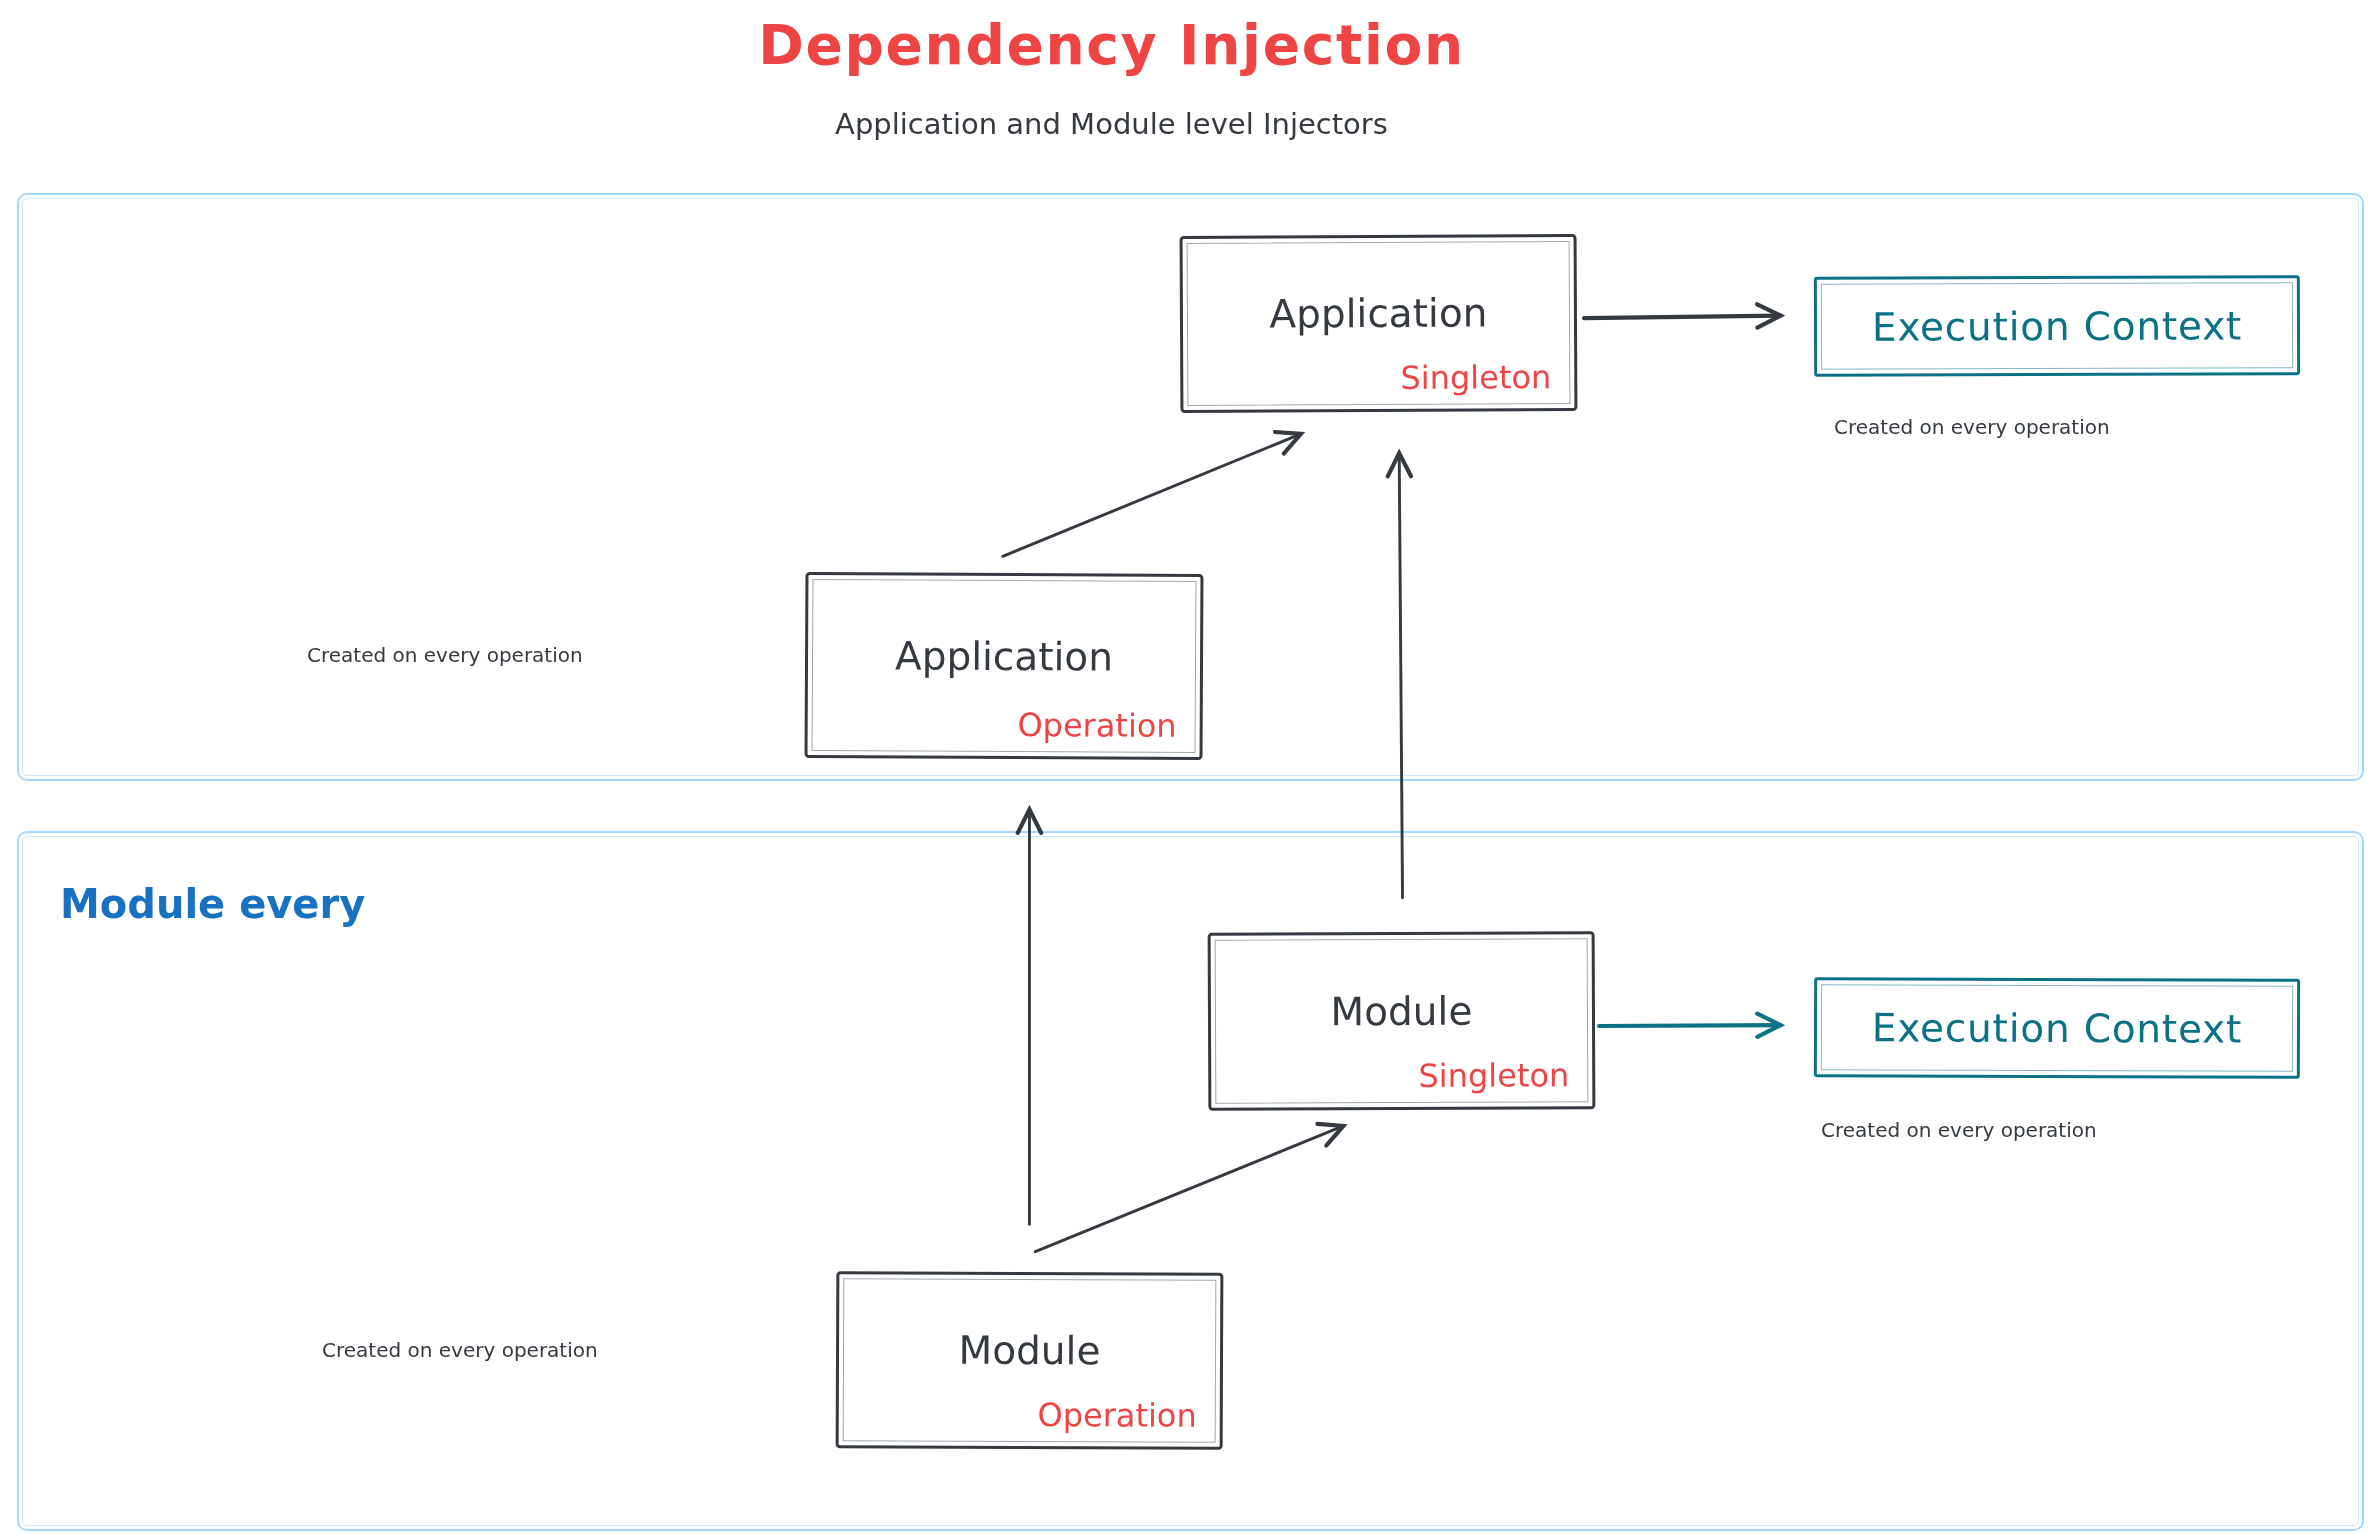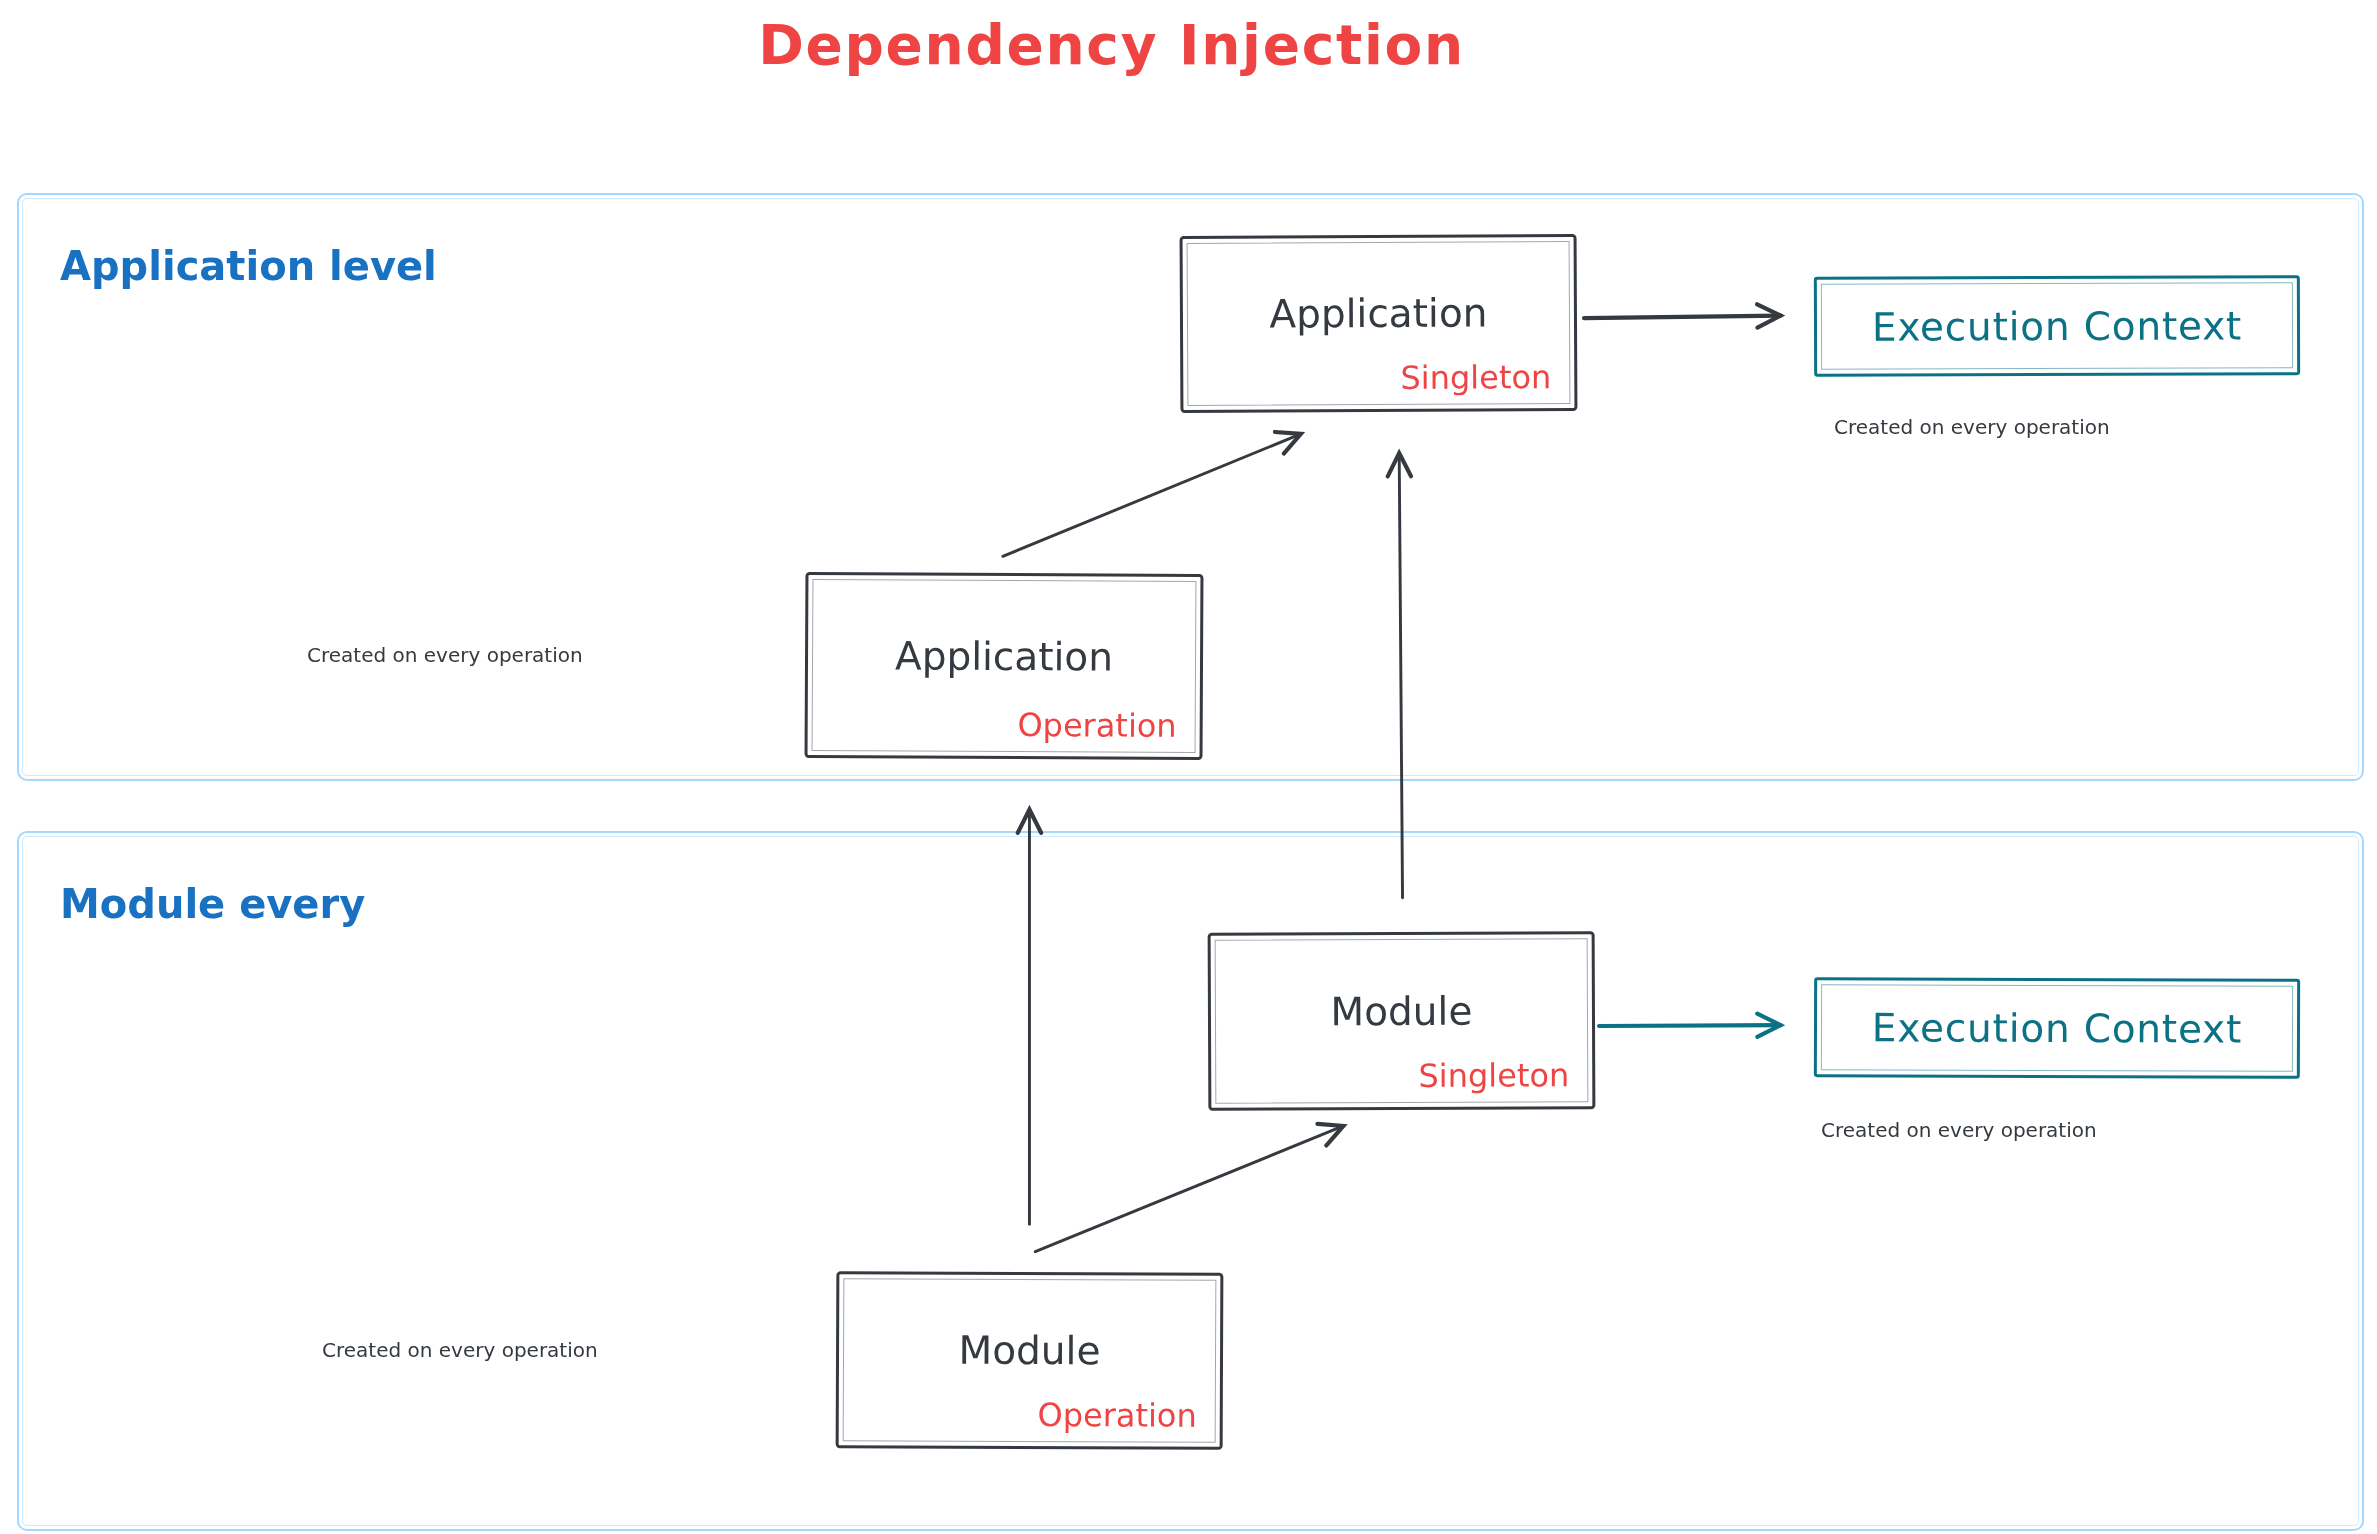--- a/index.html
+++ b/index.html
@@ -85,25 +85,25 @@
   }
   .arrow-dark { stroke: #343a40; fill: none; stroke-linecap: round; }
   .arrow-teal { stroke: #0b7285; fill: none; stroke-linecap: round; }
 </style>
 </head>
 <body>
 
 <div class="page">
 
   <div class="title">Dependency Injection</div>
+  <div class="subtitle">Application and Module level Injectors</div>
 
   <div class="container app"></div>
   <div class="container module"></div>
 
-  <div class="section-label" id="app-level-label">Application level</div>
   <div class="section-label" id="module-level-label">Module every</div>
 
   <svg class="arrows" viewBox="0 0 2854 1842">
     <defs>
       <marker id="ah-dark" viewBox="0 0 44 44" refX="36" refY="22" markerWidth="44" markerHeight="44" orient="auto" markerUnits="userSpaceOnUse">
         <path d="M8 8 L36 22 L8 36" fill="none" stroke="#343a40" stroke-width="5" stroke-linecap="round"></path>
       </marker>
       <marker id="ah-teal" viewBox="0 0 44 44" refX="36" refY="22" markerWidth="44" markerHeight="44" orient="auto" markerUnits="userSpaceOnUse">
         <path d="M8 8 L36 22 L8 36" fill="none" stroke="#0b7285" stroke-width="5" stroke-linecap="round"></path>
       </marker>

